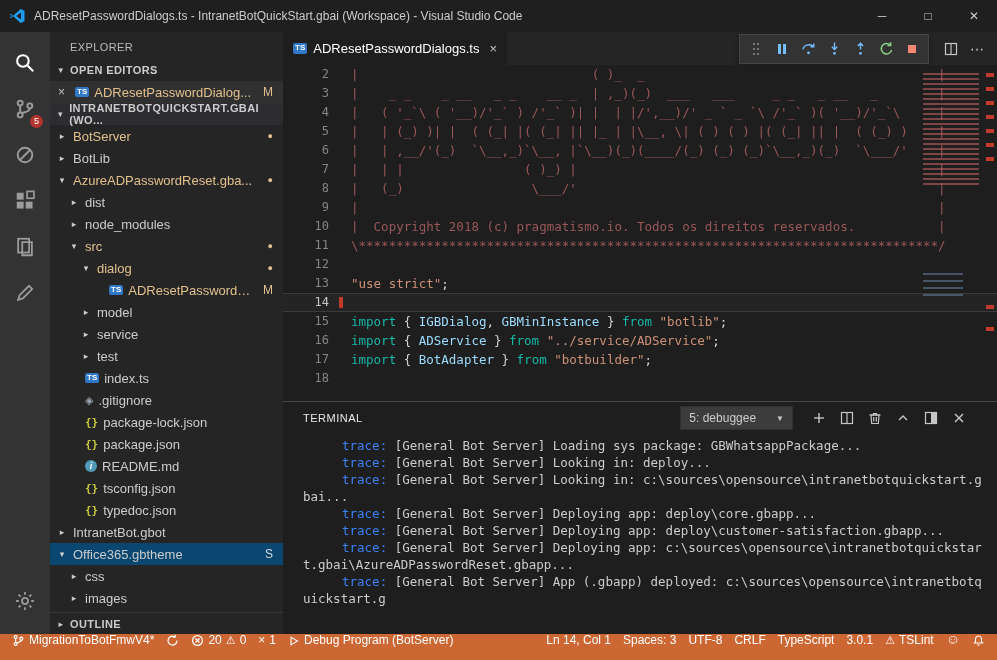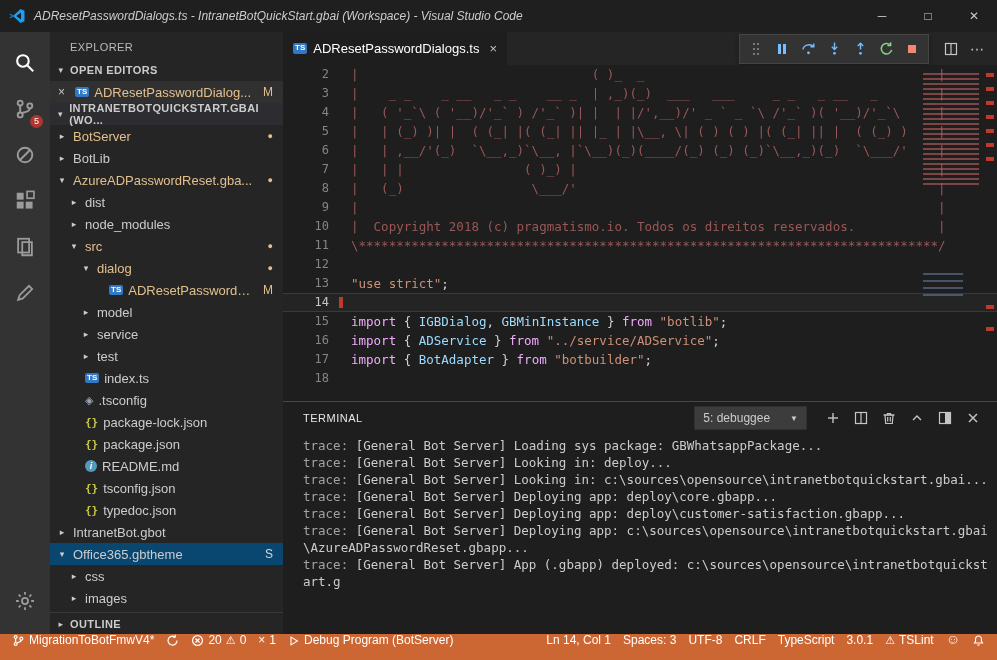--- a/index.html
+++ b/index.html
@@ -3,21 +3,21 @@
 <meta charset="utf-8">
 <style>
   * { box-sizing: border-box; margin: 0; padding: 0; }
   html,body { width: 997px; height: 660px; overflow: hidden; }
   body { font-family: "Liberation Sans", sans-serif; background: #1e1e1e; color: #cccccc; }
   .window { width: 997px; height: 660px; display: flex; flex-direction: column; }
 
   
   .titlebar { height: 32px; flex: none; background: #1f1f1f; display: flex; align-items: center; padding-left: 8px; }
   .titlebar .logo { width: 18px; height: 18px; display: grid; place-items: center; margin-right: 8px; }
-  .title-text { font-size: 12px; color: #cccccc; white-space: nowrap; font-style: italic; }
+  .title-text { font-size: 12px; color: #cccccc; white-space: nowrap; }
   .win-controls { margin-left: auto; display: flex; height: 100%; }
   .win-btn { width: 46px; height: 100%; display: grid; place-items: center; font-size: 12px; color: #cccccc; cursor: default; }
 
   
   .main { flex: 1; display: flex; min-height: 0; }
 
   
   .activitybar { width: 50px; flex: none; background: #333333; display: flex; flex-direction: column; align-items: center; padding-top: 8px; }
   .ab-icon { width: 48px; height: 46px; display: grid; place-items: center; color: #9b9b9b; position: relative; cursor: pointer; }
   .ab-icon.active { color: #ffffff; }
@@ -60,42 +60,42 @@
 
   .editor-wrap { flex: 1; position: relative; overflow: hidden; background: #1e1e1e; font-family: "DejaVu Sans Mono", monospace; font-size: 12.5px; }
   .code-line { display: flex; height: 19px; line-height: 19px; white-space: pre; }
   .gutter { width: 68px; flex: none; text-align: right; padding-right: 22px; color: #858585; font-size: 12px; position: relative; }
   .ccontent { white-space: pre; color: #d4d4d4; }
   .code-line.current { background: #242424; box-shadow: inset 0 1px 0 #3a3a3a, inset 0 -1px 0 #3a3a3a; }
   .code-line.current .gutter { color: #c6c6c6; }
   .code-line.current .gutter::after { content: ""; position: absolute; right: 8px; top: 4px; width: 4px; height: 11px; background: #c0392b; }
   .tok-cmt { color: #9a5757; }
   .tok-str { color: #ce9178; }
-  .tok-kw  { color: #f0abfc; }
+  .tok-kw  { color: #14b8a6; }
   .tok-id  { color: #9cdcfe; }
   .tok-pln { color: #d4d4d4; }
 
   .minimap { position: absolute; top: 0; right: 14px; width: 64px; height: 100%; }
   .minimap::before { content: ""; position: absolute; top: 8px; left: 4px; right: 4px; height: 112px;
     background: repeating-linear-gradient(to bottom, rgba(186,96,96,.6) 0 2px, transparent 2px 5px); }
   .minimap::after { content: ""; position: absolute; top: 208px; left: 4px; width: 40px; height: 26px;
     background: repeating-linear-gradient(to bottom, rgba(120,150,190,.45) 0 2px, transparent 2px 7px); }
   .overview-ruler { position: absolute; top: 0; right: 0; width: 14px; height: 100%; }
   .ov-mark { position: absolute; right: 3px; width: 8px; height: 4px; background: #c0392b; }
 
   
   .panel { height: 233px; flex: none; border-top: 1px solid #474747; display: flex; flex-direction: column; background: #1e1e1e; }
-  .panel-header { height: 32px; flex: none; display: flex; align-items: center; padding: 0 12px 0 20px; }
+  .panel-header { height: 32px; flex: none; display: flex; align-items: center; padding: 0 26px 0 20px; }
   .panel-tab { font-size: 11px; letter-spacing: .5px; color: #e7e7e7; cursor: pointer; }
   .panel-actions { margin-left: auto; display: flex; align-items: center; gap: 4px; }
   .term-select { background: #3c3c3c; border: 1px solid #303030; color: #cccccc; font-size: 12px; height: 24px; display: flex; align-items: center; gap: 20px; padding: 0 8px; margin-right: 10px; cursor: pointer; }
   .sel-arrow { font-size: 8px; }
   .term-body { flex: 1; overflow: hidden; padding: 3px 8px 0 20px; font-family: "DejaVu Sans Mono", monospace; font-size: 12.5px; line-height: 17px; color: #cccccc; cursor: text; }
   .term-line { white-space: pre-wrap; word-break: break-all; }
-  .term-prefix { color: #a3a3a3; }
+  .term-prefix { color: #3b82f6; margin-left: 39px; }
 
   
   .statusbar { height: 26px; flex: none; background: #cc6633; color: #ffffff; display: flex; align-items: center; font-size: 12px; padding: 0 6px; }
   .sb-item { display: flex; align-items: flex-end; gap: 4px; padding: 15px 6px; height: 100%; cursor: pointer; white-space: nowrap; }
   .sb-right { margin-left: auto; display: flex; align-items: center; height: 100%; }
   .warn-glyph { font-size: 11px; }
 </style>
 </head>
 <body>
 
@@ -237,21 +237,21 @@
             <span class="tlabel">test</span>
           </div>
           <div class="tree-row" style="padding-left: 18px;">
             <span class="chev"></span>
             <span class="ficon ficon-ts">TS</span>
             <span class="tlabel">index.ts</span>
           </div>
           <div class="tree-row" style="padding-left: 18px;">
             <span class="chev"></span>
             <span class="ficon ficon-diamond">◈</span>
-            <span class="tlabel">.tsconfig</span>
+            <span class="tlabel">.gitignore</span>
           </div>
           <div class="tree-row" style="padding-left: 18px;">
             <span class="chev"></span>
             <span class="ficon ficon-braces">{}</span>
             <span class="tlabel">package-lock.json</span>
           </div>
           <div class="tree-row" style="padding-left: 18px;">
             <span class="chev"></span>
             <span class="ficon ficon-braces">{}</span>
             <span class="tlabel">package.json</span>

